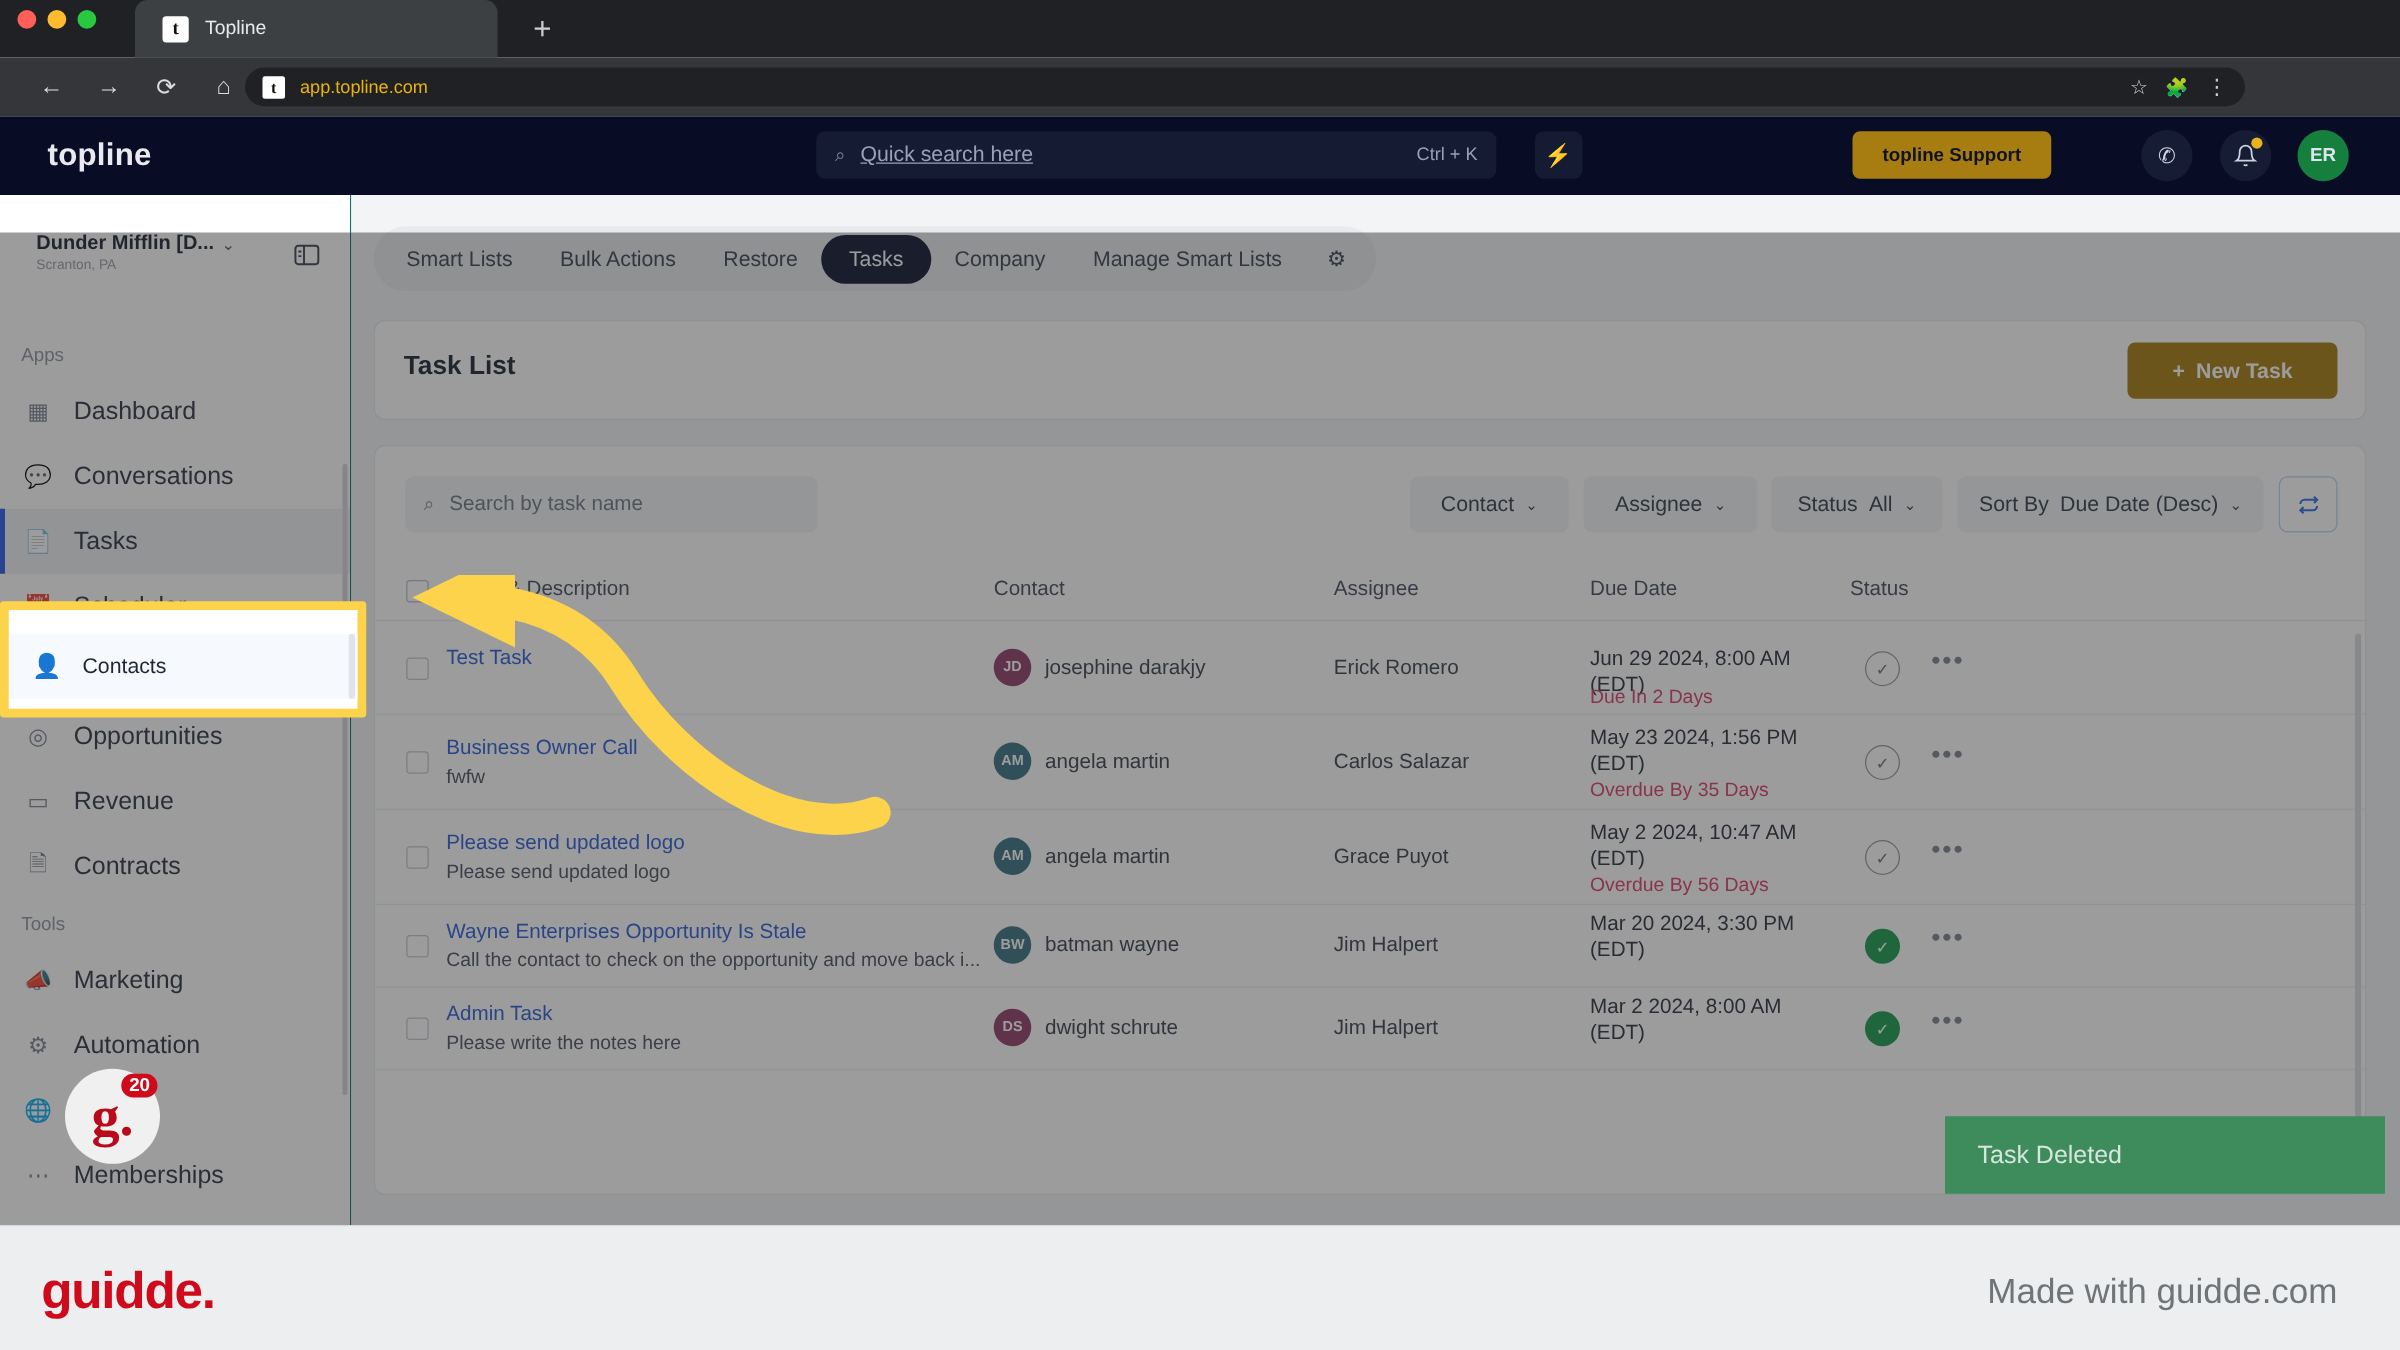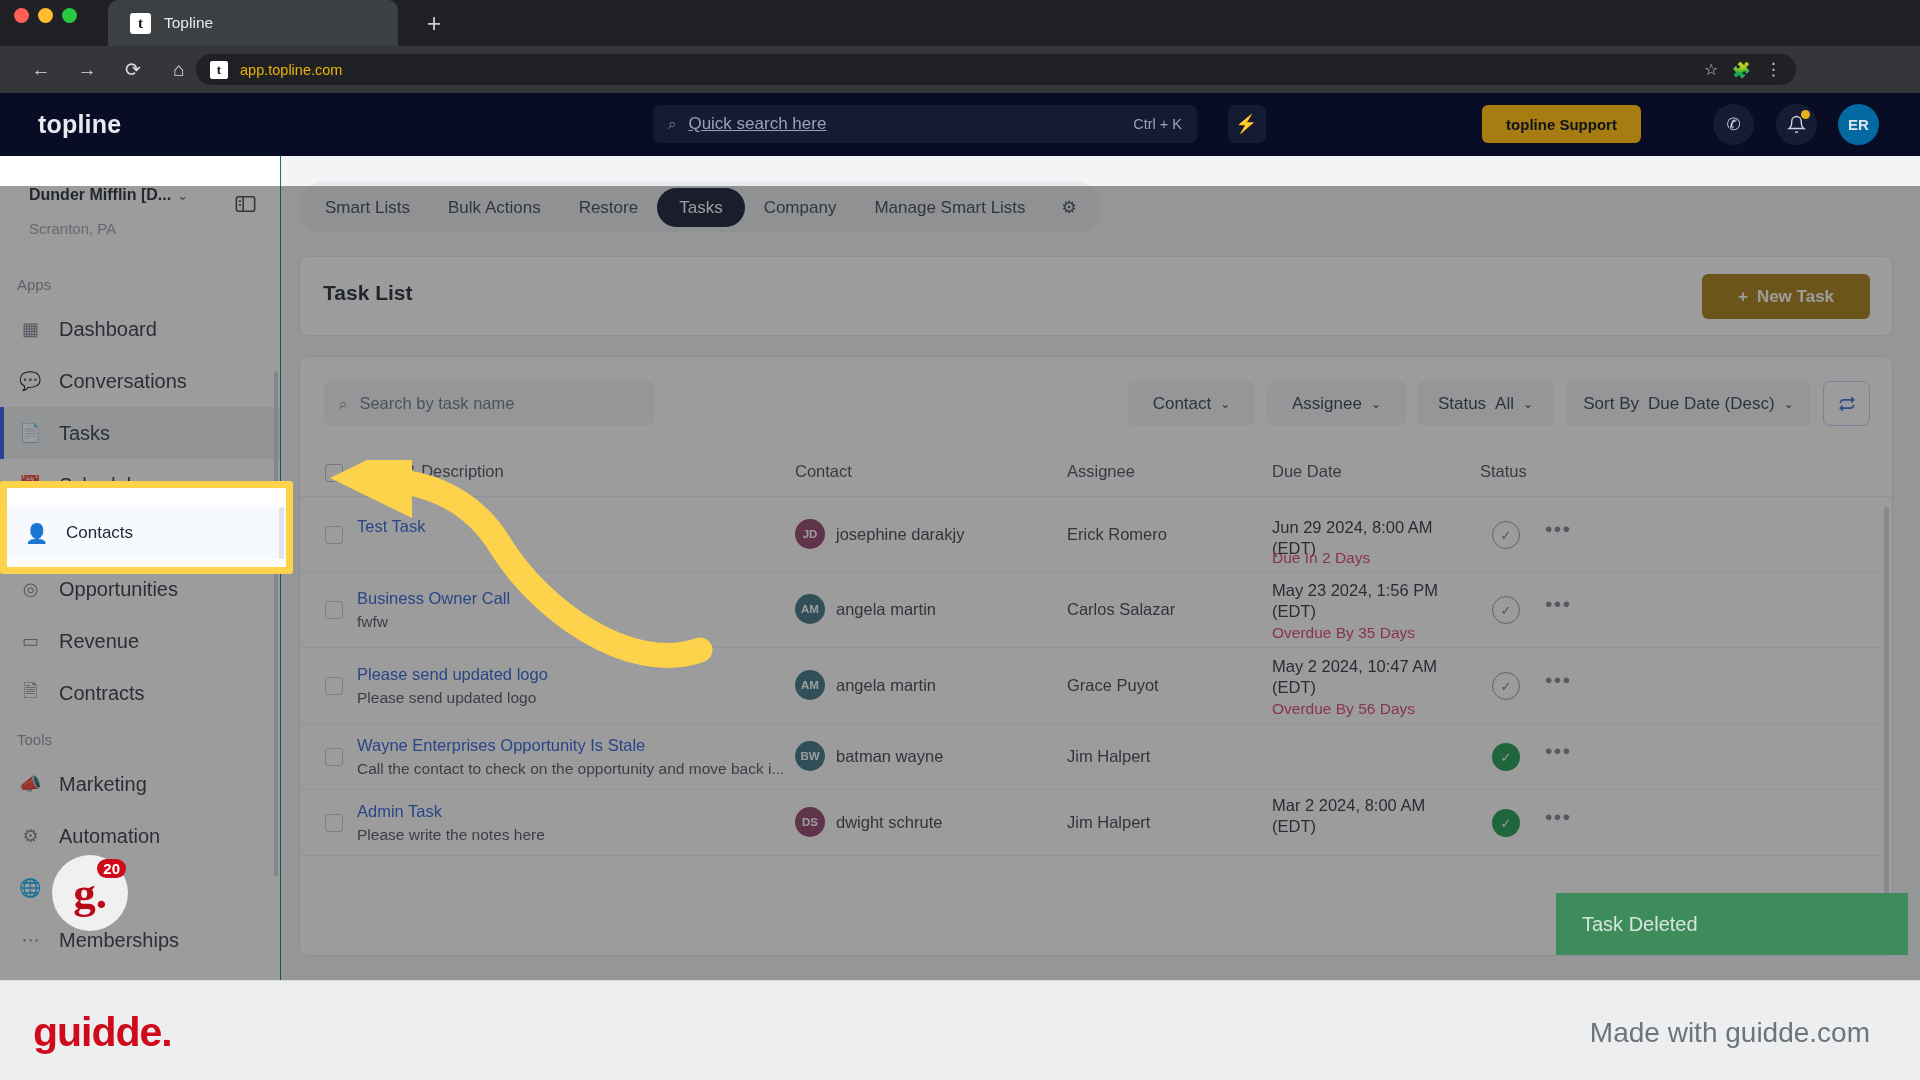--- a/index.html
+++ b/index.html
@@ -92,37 +92,37 @@
   .circ-btn {
     position: absolute; top: 11px; width: 41px; height: 41px; border-radius: 50%;
     background: #161c33; display: flex; align-items: center; justify-content: center;
     color: #cdd2e2; font-size: 17px;
   }
   .circ-phone { left: 1713px; }
   .circ-bell { left: 1776px; }
   .bell-dot { position: absolute; top: 6px; right: 7px; width: 9px; height: 9px; border-radius: 50%; background: #e8b21f; }
   .avatar-top {
     position: absolute; left: 1838px; top: 11px; width: 41px; height: 41px; border-radius: 50%;
-    background: #0369a1; display: flex; align-items: center; justify-content: center;
+    background: #15803d; display: flex; align-items: center; justify-content: center;
     color: #dfe2f0; font-size: 15px; font-weight: 600;
   }
 
   
   .sidebar {
     position: absolute; top: 63px; left: 0; width: 281px; height: 824px;
     background: #fff; border-right: 1px solid #0f766e; overflow: hidden;
   }
   .org {
     position: absolute; top: 23px; left: 18px; width: 199px; height: 57px;
     border-radius: 8px; padding: 7px 11px;
   }
   .org-row { display: flex; align-items: center; gap: 6px; }
   .org-name { font-size: 16px; font-weight: 700; color: #1d2433; }
   .org-chev { color: #5a6376; font-size: 13px; }
-  .org-sub { font-size: 15px; color: #99a0ad; margin-top: 16px; }
+  .org-sub { font-size: 11px; color: #99a0ad; margin-top: 2px; }
   .panel-toggle {
     position: absolute; top: 37px; left: 233px; width: 27px; height: 24px;
     color: #3b4354;
   }
   .sec-label { position: absolute; left: 17px; font-size: 15px; color: #8d94a2; }
   .nav-item {
     position: absolute; left: 0; width: 281px; height: 52px;
     display: flex; align-items: center; padding-left: 19px; gap: 17px;
   }
   .nav-item .ni-icon { width: 23px; height: 23px; display: flex; align-items: center; justify-content: center; font-size: 18px; color: #7b8394; }
@@ -489,20 +489,21 @@
 
         <div class="row" style="top:367px;height:66px">
           <div class="r-check" style="top:24px"></div>
           <div class="r-title" style="top:12px">Wayne Enterprises Opportunity Is Stale</div>
           <div class="r-desc" style="top:36px">Call the contact to check on the opportunity and move back i...</div>
           <div class="r-contact" style="top:17px">
             <span class="r-av" style="background:#3a7282">BW</span>
             <span class="r-cname">batman wayne</span>
           </div>
           <div class="r-assignee" style="top:23px">Jim Halpert</div>
+          <div class="r-due" style="top:5px;width:200px">Mar 20 2024, 3:30 PM (EDT)</div>
           <div class="r-status st-done" style="top:19px">✓</div>
           <div class="r-more" style="top:15px">•••</div>
         </div>
 
         <div class="row" style="top:433px;height:66px">
           <div class="r-check" style="top:24px"></div>
           <div class="r-title" style="top:12px">Admin Task</div>
           <div class="r-desc" style="top:36px">Please write the notes here</div>
           <div class="r-contact" style="top:17px">
             <span class="r-av" style="background:#8e3d68">DS</span>

